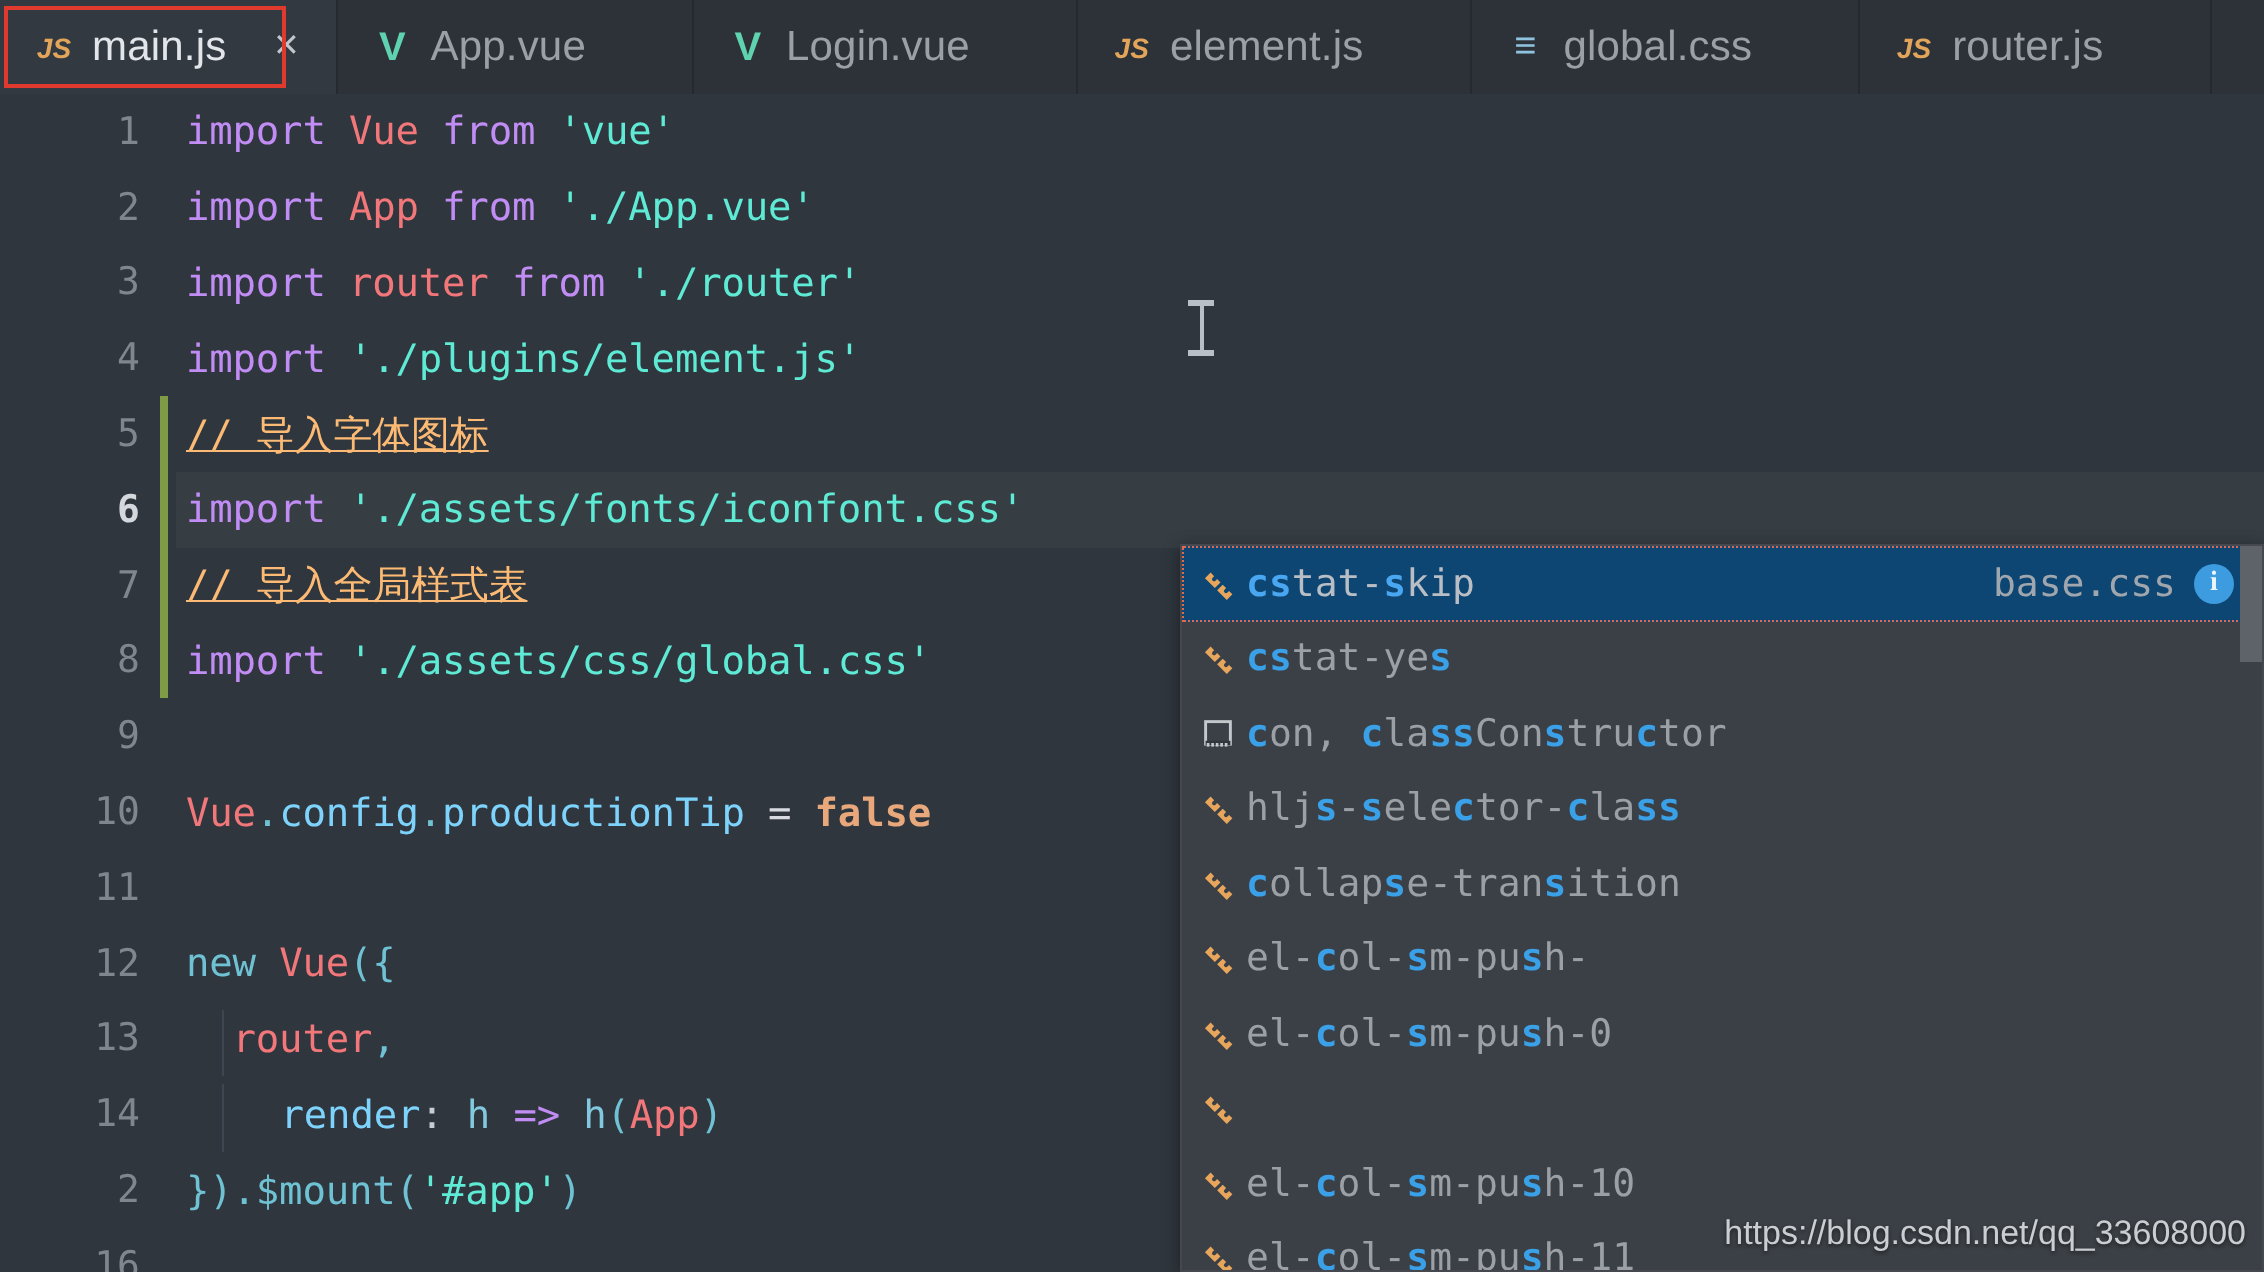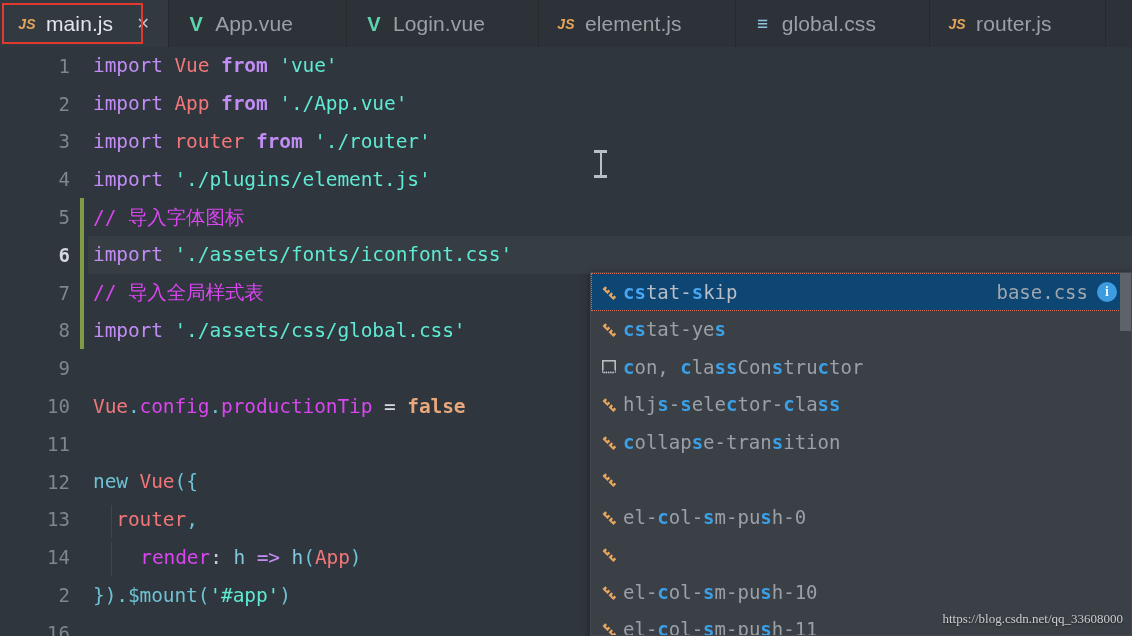--- a/index.html
+++ b/index.html
@@ -79,25 +79,25 @@
     position:absolute;left:88px;width:1044px;height:37.8px;
     background:rgba(255,255,255,0.035);
   }
   .indent-guide{
     position:absolute;width:1px;background:#3e4651;
   }
 
   
   .k  {color:#c18df5;}   
   .id {color:#f2777a;}   
-  .fr {color:#c18df5;font-weight:bold;}   
+  .fr {color:#c18df5;}   
   .st {color:#5eead4;}   
-  .cm {color:#d946ef;}   
+  .cm {color:#fdba74;text-decoration:underline;}   
   .op {color:#d7dae0;}   
-  .pl {color:#d946ef;}   
+  .pl {color:#7dd3fc;}   
   .ky {color:#6fc2d4;}   
   .fn {color:#6fc2d4;}   
   .nm {color:#e8a87c;font-weight:bold;}   
   .ar {color:#c18df5;}   
   .pn {color:#6fc2d4;}   
   .vr {color:#82c9e0;}   
 
   
   .ac{
     position:absolute;left:590px;top:272px;width:542px;height:364px;
@@ -143,22 +143,22 @@
     position:absolute;left:594px;top:150px;width:13px;height:28px;
   }
   .mouse-cursor i{position:absolute;background:#b9bfc6;display:block;}
   .mc-stem{left:5.5px;top:2px;width:2.5px;height:24px;}
   .mc-top{left:0;top:0;width:13px;height:3px;}
   .mc-bot{left:0;top:25px;width:13px;height:3px;}
 
   
   .watermark{
     position:absolute;right:9px;bottom:9px;
-    color:#d7dbe0;font-size:13px;
-    font-family:Liberation Serif, serif;
+    color:#d7dbe0;font-size:17px;
+    font-family:Liberation Sans, sans-serif;
     text-shadow:0 1px 2px rgba(0,0,0,.55);
     opacity:.92;
   }
 </style>
 </head>
 <body>
 
 <div id="app">
 
   <div class="tabbar" id="tabbar">
@@ -349,20 +349,21 @@
           </span>
           <span class="ac-label"><b>c</b>ollap<b>s</b>e-tran<b>s</b>ition</span>
         </div>
         <div class="ac-row">
           <span class="ac-ico">
             <svg width="18" height="18" viewBox="0 0 16 16" aria-hidden="true">
               <path fill="#e8a55c" d="M2.2 5.4l2.5-2.5 1.6 1.6-.7.7a.9.9 0 101.3 1.3l.7-.7 1.5 1.5-2.5 2.5-4.4-4.4z"></path>
               <path fill="#e8a55c" d="M7.6 10.8l2.5-2.5 1.5 1.5-.7.7a.9.9 0 101.3 1.3l.7-.7 1.5 1.5-2.5 2.5-4.3-4.3z"></path>
             </svg>
           </span>
+          <span class="ac-label">el-<b>c</b>ol-<b>s</b>m-pu<b>s</b>h-</span>
         </div>
         <div class="ac-row">
           <span class="ac-ico">
             <svg width="18" height="18" viewBox="0 0 16 16" aria-hidden="true">
               <path fill="#e8a55c" d="M2.2 5.4l2.5-2.5 1.6 1.6-.7.7a.9.9 0 101.3 1.3l.7-.7 1.5 1.5-2.5 2.5-4.4-4.4z"></path>
               <path fill="#e8a55c" d="M7.6 10.8l2.5-2.5 1.5 1.5-.7.7a.9.9 0 101.3 1.3l.7-.7 1.5 1.5-2.5 2.5-4.3-4.3z"></path>
             </svg>
           </span>
           <span class="ac-label">el-<b>c</b>ol-<b>s</b>m-pu<b>s</b>h-0</span>
         </div>

